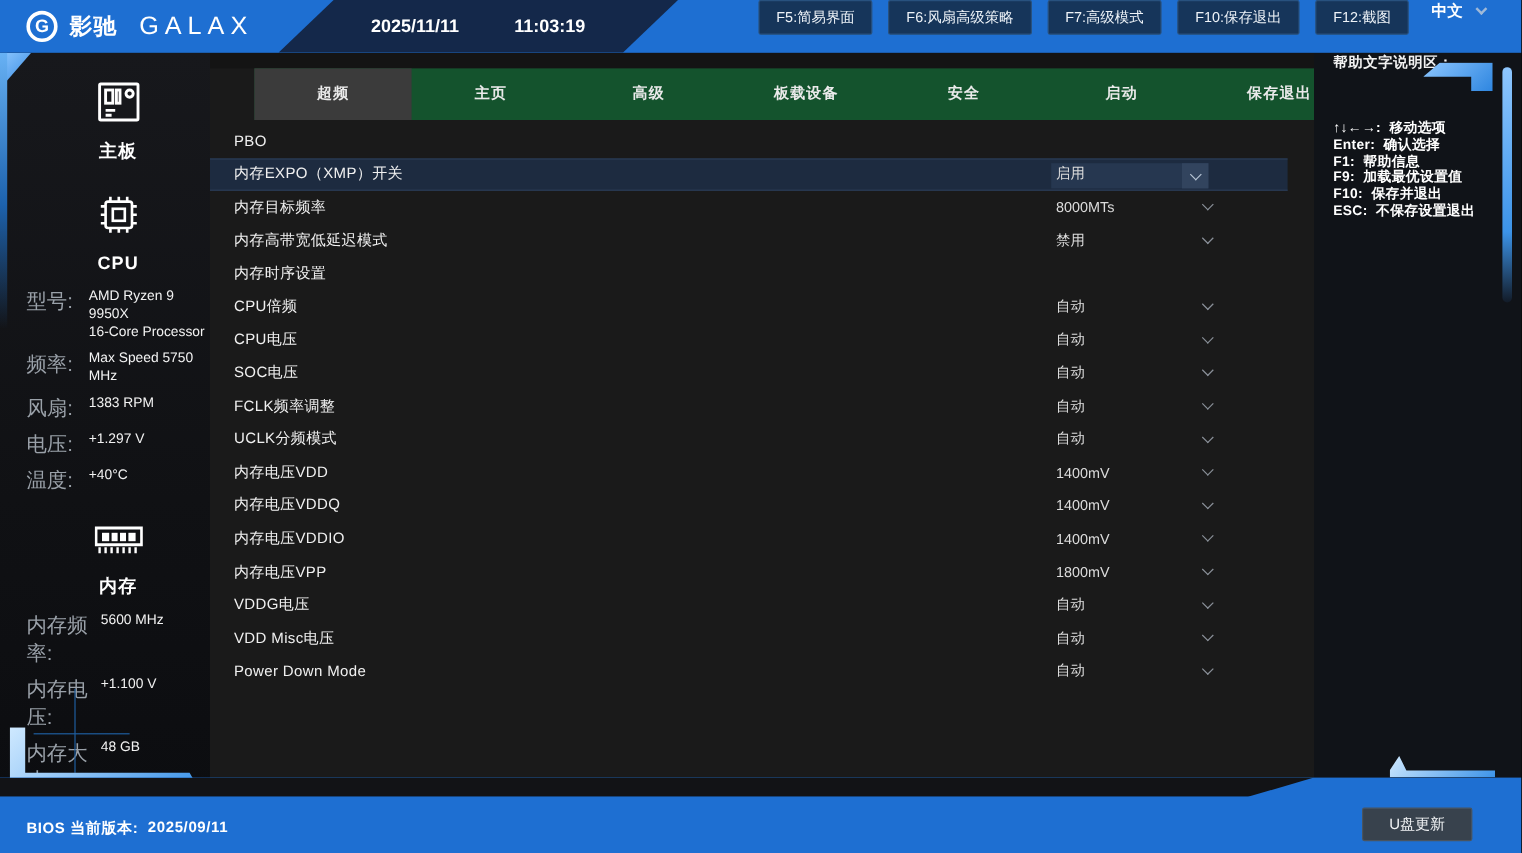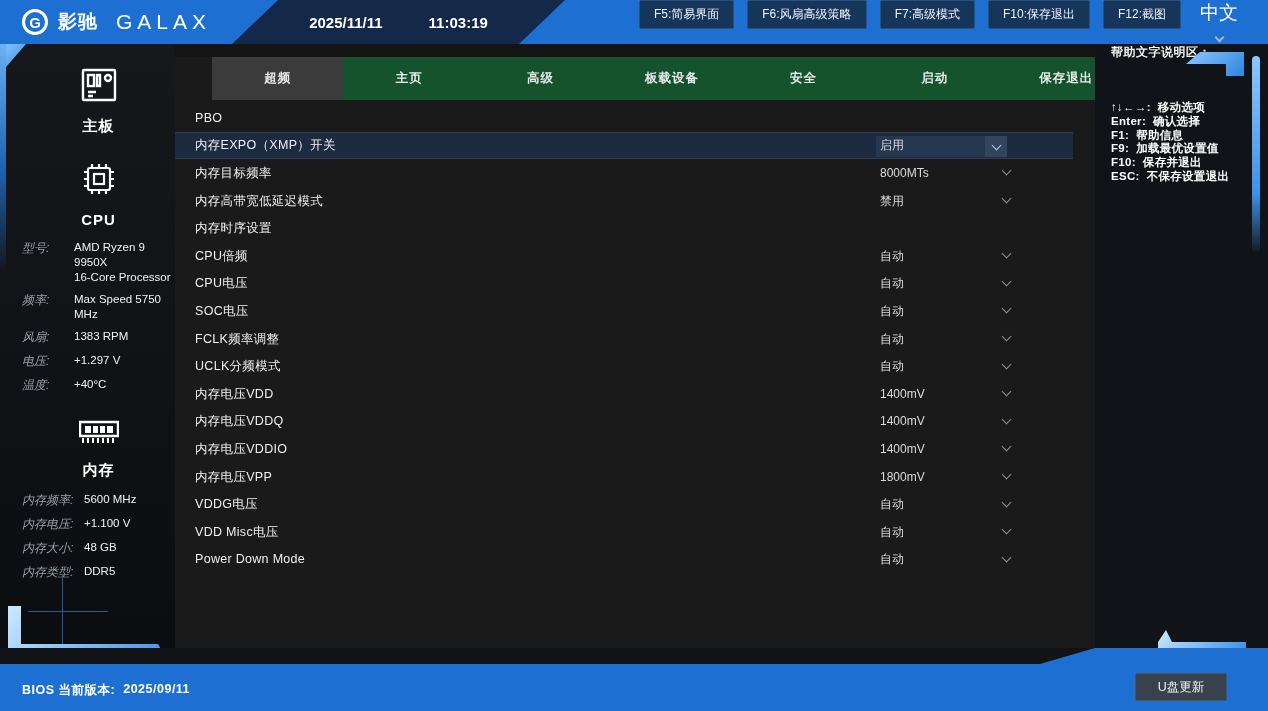--- a/index.html
+++ b/index.html
@@ -11,34 +11,34 @@
   .topbar { position:absolute; left:0; top:0; width:1268px; height:44px; background:#1e6fd2; display:flex; align-items:center; z-index:30; }
   .brand { display:flex; align-items:center; gap:10px; padding-left:22px; width:232px; }
   .logo-circle { width:26px; height:26px; border:3px solid #fff; border-radius:50%; color:#fff; font-weight:bold; font-size:15px; display:flex; align-items:center; justify-content:center; }
   .brand-cn { color:#fff; font-weight:bold; font-size:19px; letter-spacing:1px; }
   .brand-en { color:#fff; font-size:21px; letter-spacing:5px; font-weight:400; margin-left:8px; }
   .datetime { position:absolute; left:232px; top:0; width:333px; height:44px; background:#14284a;
       clip-path:polygon(46px 0,100% 0,calc(100% - 46px) 100%,0 100%);
       display:flex; align-items:center; justify-content:center; gap:46px; color:#fff; font-weight:bold; font-size:15px; }
   .fkeys { position:absolute; right:30px; top:0; height:44px; display:flex; align-items:flex-start; gap:13px; }
   .fkey { background:#16355a; border:1px solid #28517e; color:#eef3f8; font-size:12px; padding:5px 14px; border-radius:2px; cursor:default; white-space:nowrap; }
-  .lang { display:flex; align-items:center; gap:12px; margin-left:6px; color:#fff; font-size:19px; font-weight:normal;flex-direction:column; }
+  .lang { display:flex; align-items:center; gap:12px; margin-left:6px; color:#fff; font-size:13px; font-weight:bold; }
   .chev { display:inline-block; width:7px; height:7px; border-right:2px solid #9fb9d8; border-bottom:2px solid #9fb9d8; transform:rotate(45deg); margin-top:-4px; }
 
   
   .sidebar { position:absolute; left:0; top:44px; width:175px; height:620px; background:linear-gradient(180deg,#17181c 0%,#101114 60%,#0c0d10 100%); z-index:10; padding:24px 0 0 22px; }
   .edge-glow-left { position:absolute; left:0; top:0; width:6px; height:230px; background:linear-gradient(180deg,#67b1f4,#1d62ad 55%,rgba(20,60,110,0)); }
   .corner-tl { position:absolute; left:0; top:0; width:26px; height:30px; background:linear-gradient(135deg,#8ec7ff,#2e86e0); clip-path:polygon(0 0,100% 0,0 100%); }
   .section { margin-bottom:26px; }
   .sec-head { display:flex; align-items:center; gap:15px; margin-bottom:12px;flex-direction:column; }
   .sec-icon { color:#fff; display:flex; }
   .sec-title { color:#fff; font-size:15px; font-weight:bold; letter-spacing:1px; }
   .model { color:#eee; font-size:12.5px; line-height:1.35; white-space:pre-line; letter-spacing:.5px; }
   .stat { display:flex; margin-bottom:7px; }
-  .stat-label { color:#9aa1a9; font-size:12px; width:52px; flex:none;font-style:italic; }
+  .stat-label { color:#9aa1a9; font-size:17px; width:52px; flex:none; }
   .mem .stat-label { width:62px; }
   .stat-value { color:#f2f2f2; font-size:11.5px; white-space:pre-line; line-height:1.3; }
   
   .corner-bl { position:absolute; left:8px; bottom:6px; width:160px; height:52px; }
   .corner-bl .lshape { position:absolute; left:0; bottom:0; width:158px; height:52px;
       background:linear-gradient(135deg,#cfe9ff,#3c93e8);
       clip-path:polygon(0 0,13px 0,13px 38px,150px 38px,158px 52px,0 52px); }
   .circuit-v { position:absolute; left:54px; bottom:14px; width:1px; height:70px; background:#1f5e9e; }
   .circuit-h { position:absolute; left:20px; bottom:46px; width:80px; height:1px; background:#1f5e9e; }
 

